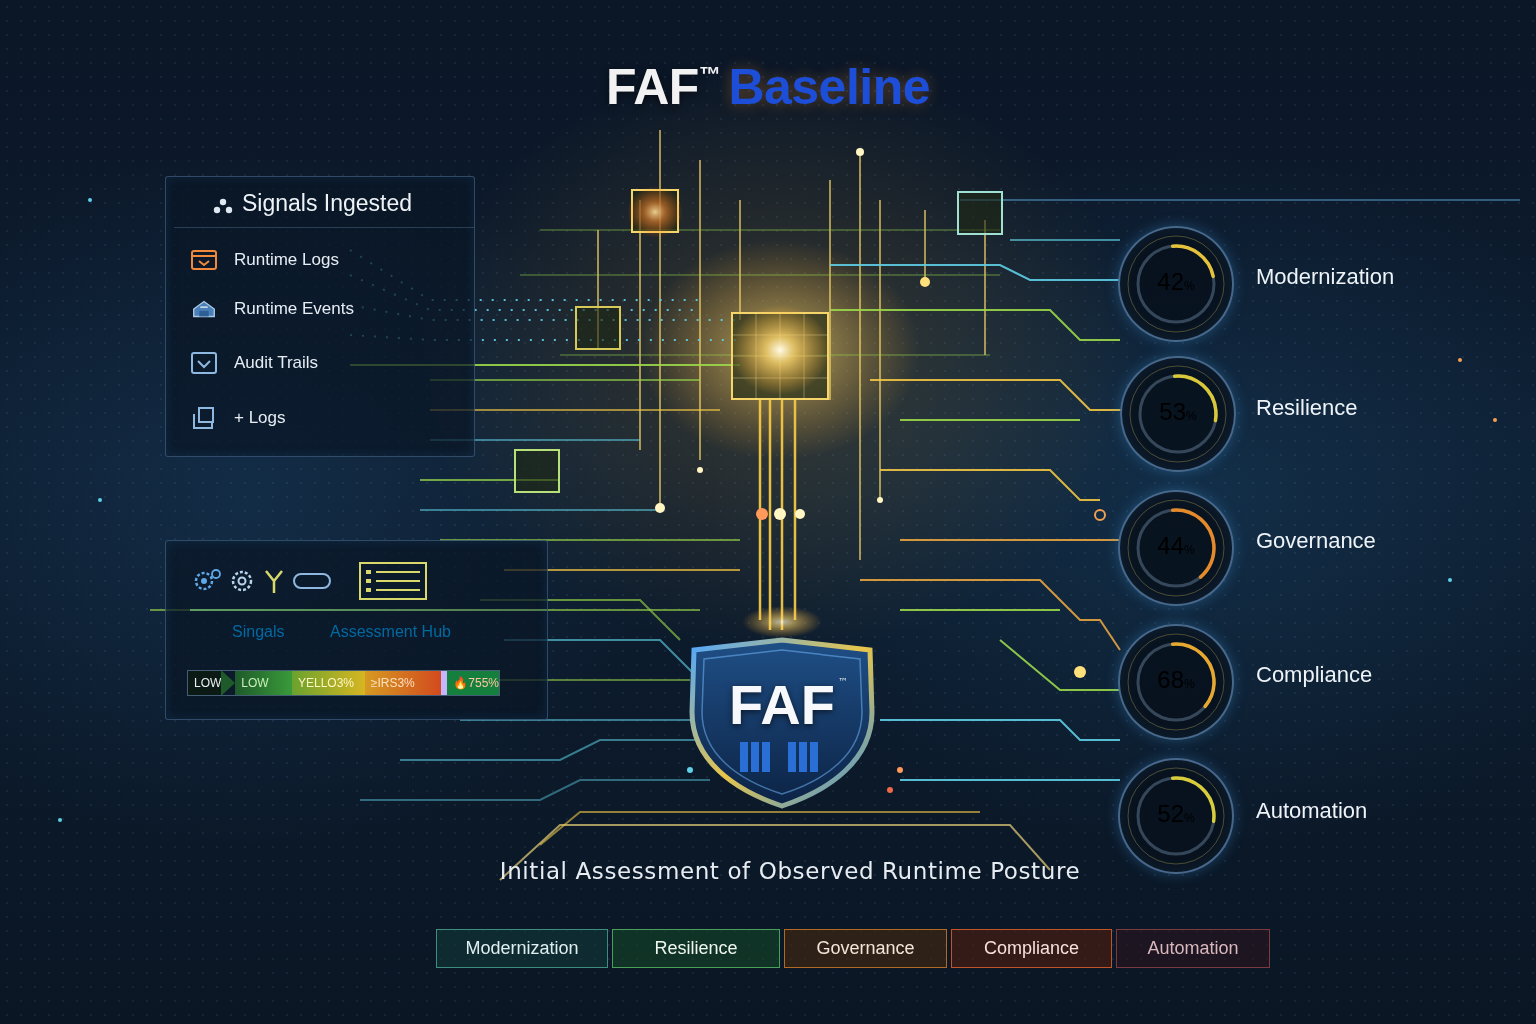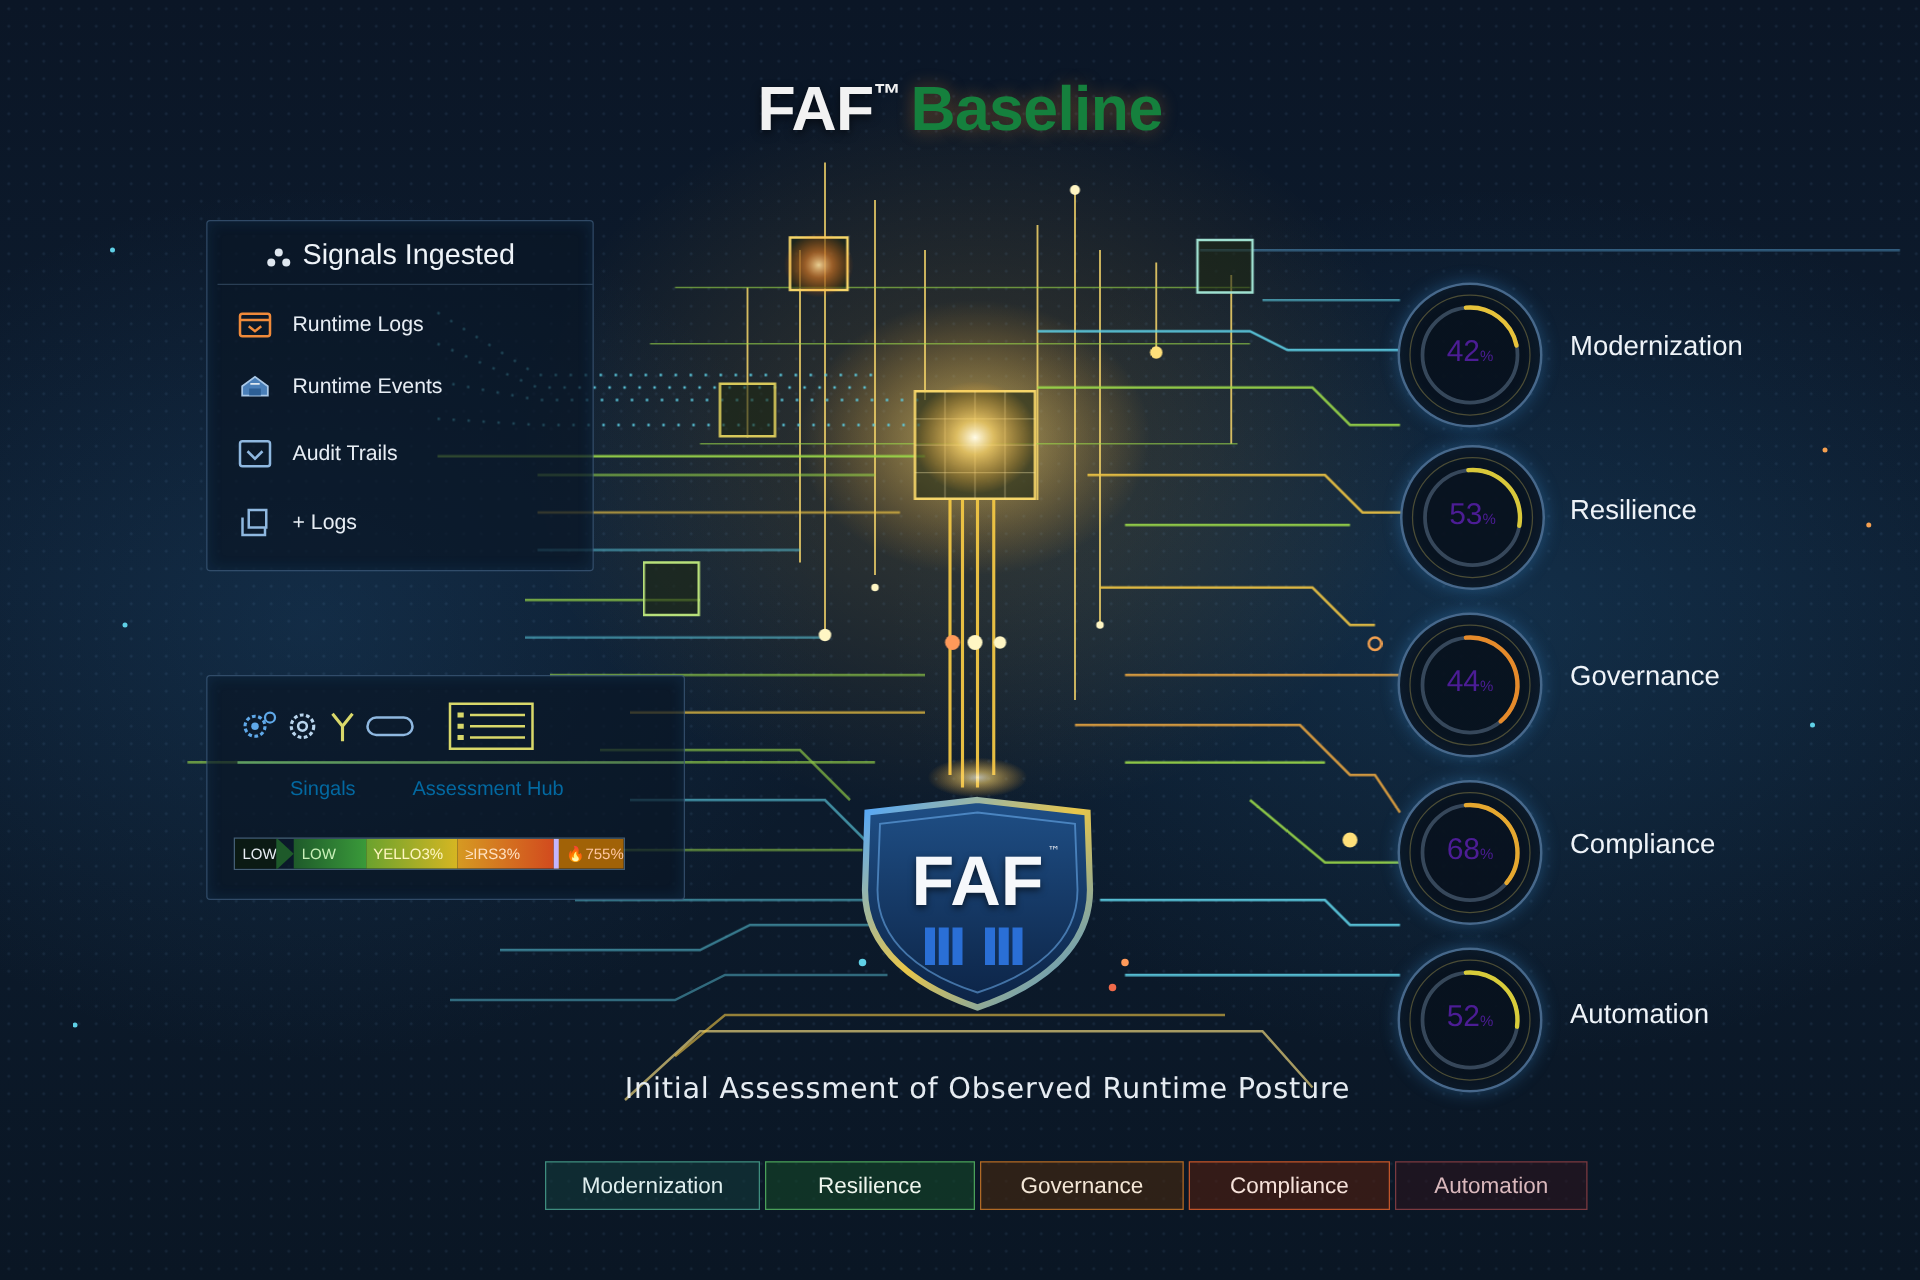--- a/index.html
+++ b/index.html
@@ -27,21 +27,21 @@
   #circuit { position: absolute; left: 0; top: 0; width: 1536px; height: 1024px; }
 
   
   .title {
     position: absolute; left: 0; width: 1536px; top: 58px;
     text-align: center; font-family: "Liberation Sans", sans-serif;
     font-weight: 700; font-size: 50px; letter-spacing: -0.5px;
   }
   .title .t1 { color: #f2f2f2; text-shadow: 0 2px 8px rgba(0,0,0,0.6); }
   .title .tm { font-size: 22px; vertical-align: 22px; color: #f2f2f2; margin-right: 8px; }
-  .title .t2 { color: #15803d; text-shadow: 0 0 14px rgba(240,140,40,0.35); }
+  .title .t2 { color: #1d4ed8; text-shadow: 0 0 14px rgba(240,140,40,0.35); }
 
   
   .panel {
     position: absolute;
     border: 1px solid rgba(120,170,220,0.35);
     background: rgba(10,22,38,0.72);
     border-radius: 3px;
     box-shadow: 0 0 12px rgba(40,120,190,0.15) inset;
     margin-left: 44px;
   }
@@ -68,21 +68,21 @@
   .gauge { position: absolute; width: 116px; height: 116px; border-radius: 50%; }
   .gauge .ring-outer {
     position: absolute; inset: 0; border-radius: 50%;
     border: 2px solid rgba(120,170,220,0.55);
     background: radial-gradient(circle, rgba(8,18,30,0.95) 55%, rgba(20,40,60,0.9) 100%);
     box-shadow: 0 0 14px rgba(60,150,220,0.35);
   }
   .gauge svg { position: absolute; left: 0; top: 0; }
   .gauge .val {
     position: absolute; left: 0; right: 0; top: 42px; text-align: center;
-    font-size: 24px; font-family: "Liberation Sans", sans-serif; color: #4c1d95;
+    font-size: 24px; font-family: "Liberation Sans", sans-serif; color: #000000;
   }
   .gauge .val small { font-size: 12px; }
   .gauge-label { position: absolute; font-size: 22px; color: #eef3f8; font-family: "Liberation Sans", sans-serif; white-space: nowrap; }
 
   
   .shield-wrap { position: absolute; left: 686px; top: 636px; width: 192px; height: 172px; }
   .shield-text {
     position: absolute; left: 0; right: 0; top: 36px; text-align: center;
     font-family: "Liberation Sans", sans-serif; font-weight: 700; font-size: 56px; color: #f6f8fb;
     text-shadow: 0 2px 6px rgba(0,0,0,0.6);
@@ -348,21 +348,21 @@
   <div class="hub-lines"></div>
   <div class="hub-lbl" style="left:66px">Singals</div>
   <div class="hub-lbl" style="left:164px">Assessment Hub</div>
 
   <div class="level-bar">
     <div class="lv" style="width:34px;background:#0b1a14;color:#e8eef4;">LOW</div>
     <div style="width:0;height:0;border-top:13px solid transparent;border-bottom:13px solid transparent;border-left:14px solid #1e5a2a;"></div>
     <div class="lv" style="width:62px;background:linear-gradient(90deg,#1e5a2a,#3a9a3a);color:#c8f0b8;">LOW</div>
     <div class="lv" style="width:80px;background:linear-gradient(90deg,#6aa22e,#d6b622);color:#fff6c0;">YELLO3%</div>
     <div class="lv" style="width:84px;background:linear-gradient(90deg,#d69a22,#d24a1e);color:#ffe0c0;">≥IRS3%</div>
-    <div class="lv" style="flex:1;background:#a16207;color:#ffc6a0;border-left:4px solid #c4b5fd;">🔥755%</div>
+    <div class="lv" style="flex:1;background:#15803d;color:#ffc6a0;border-left:6px solid #c4b5fd;">🔥755%</div>
   </div>
 </div>
 
 <div id="gauges">
     <div class="gauge" style="left: 1118px; top: 226px;">
       <div class="ring-outer"></div>
       <svg width="116" height="116" viewBox="0 0 116 116">
         <circle cx="58" cy="58" r="38" fill="none" stroke="rgba(140,170,200,0.35)" stroke-width="3"></circle>
         <circle cx="58" cy="58" r="38" fill="none" stroke="#e6c23a" stroke-width="3.5" stroke-linecap="round" stroke-dasharray="55.2 238.8" transform="rotate(-95 58 58)"></circle>
         <circle cx="58" cy="58" r="48" fill="none" stroke="rgba(200,180,90,0.35)" stroke-width="1"></circle>

